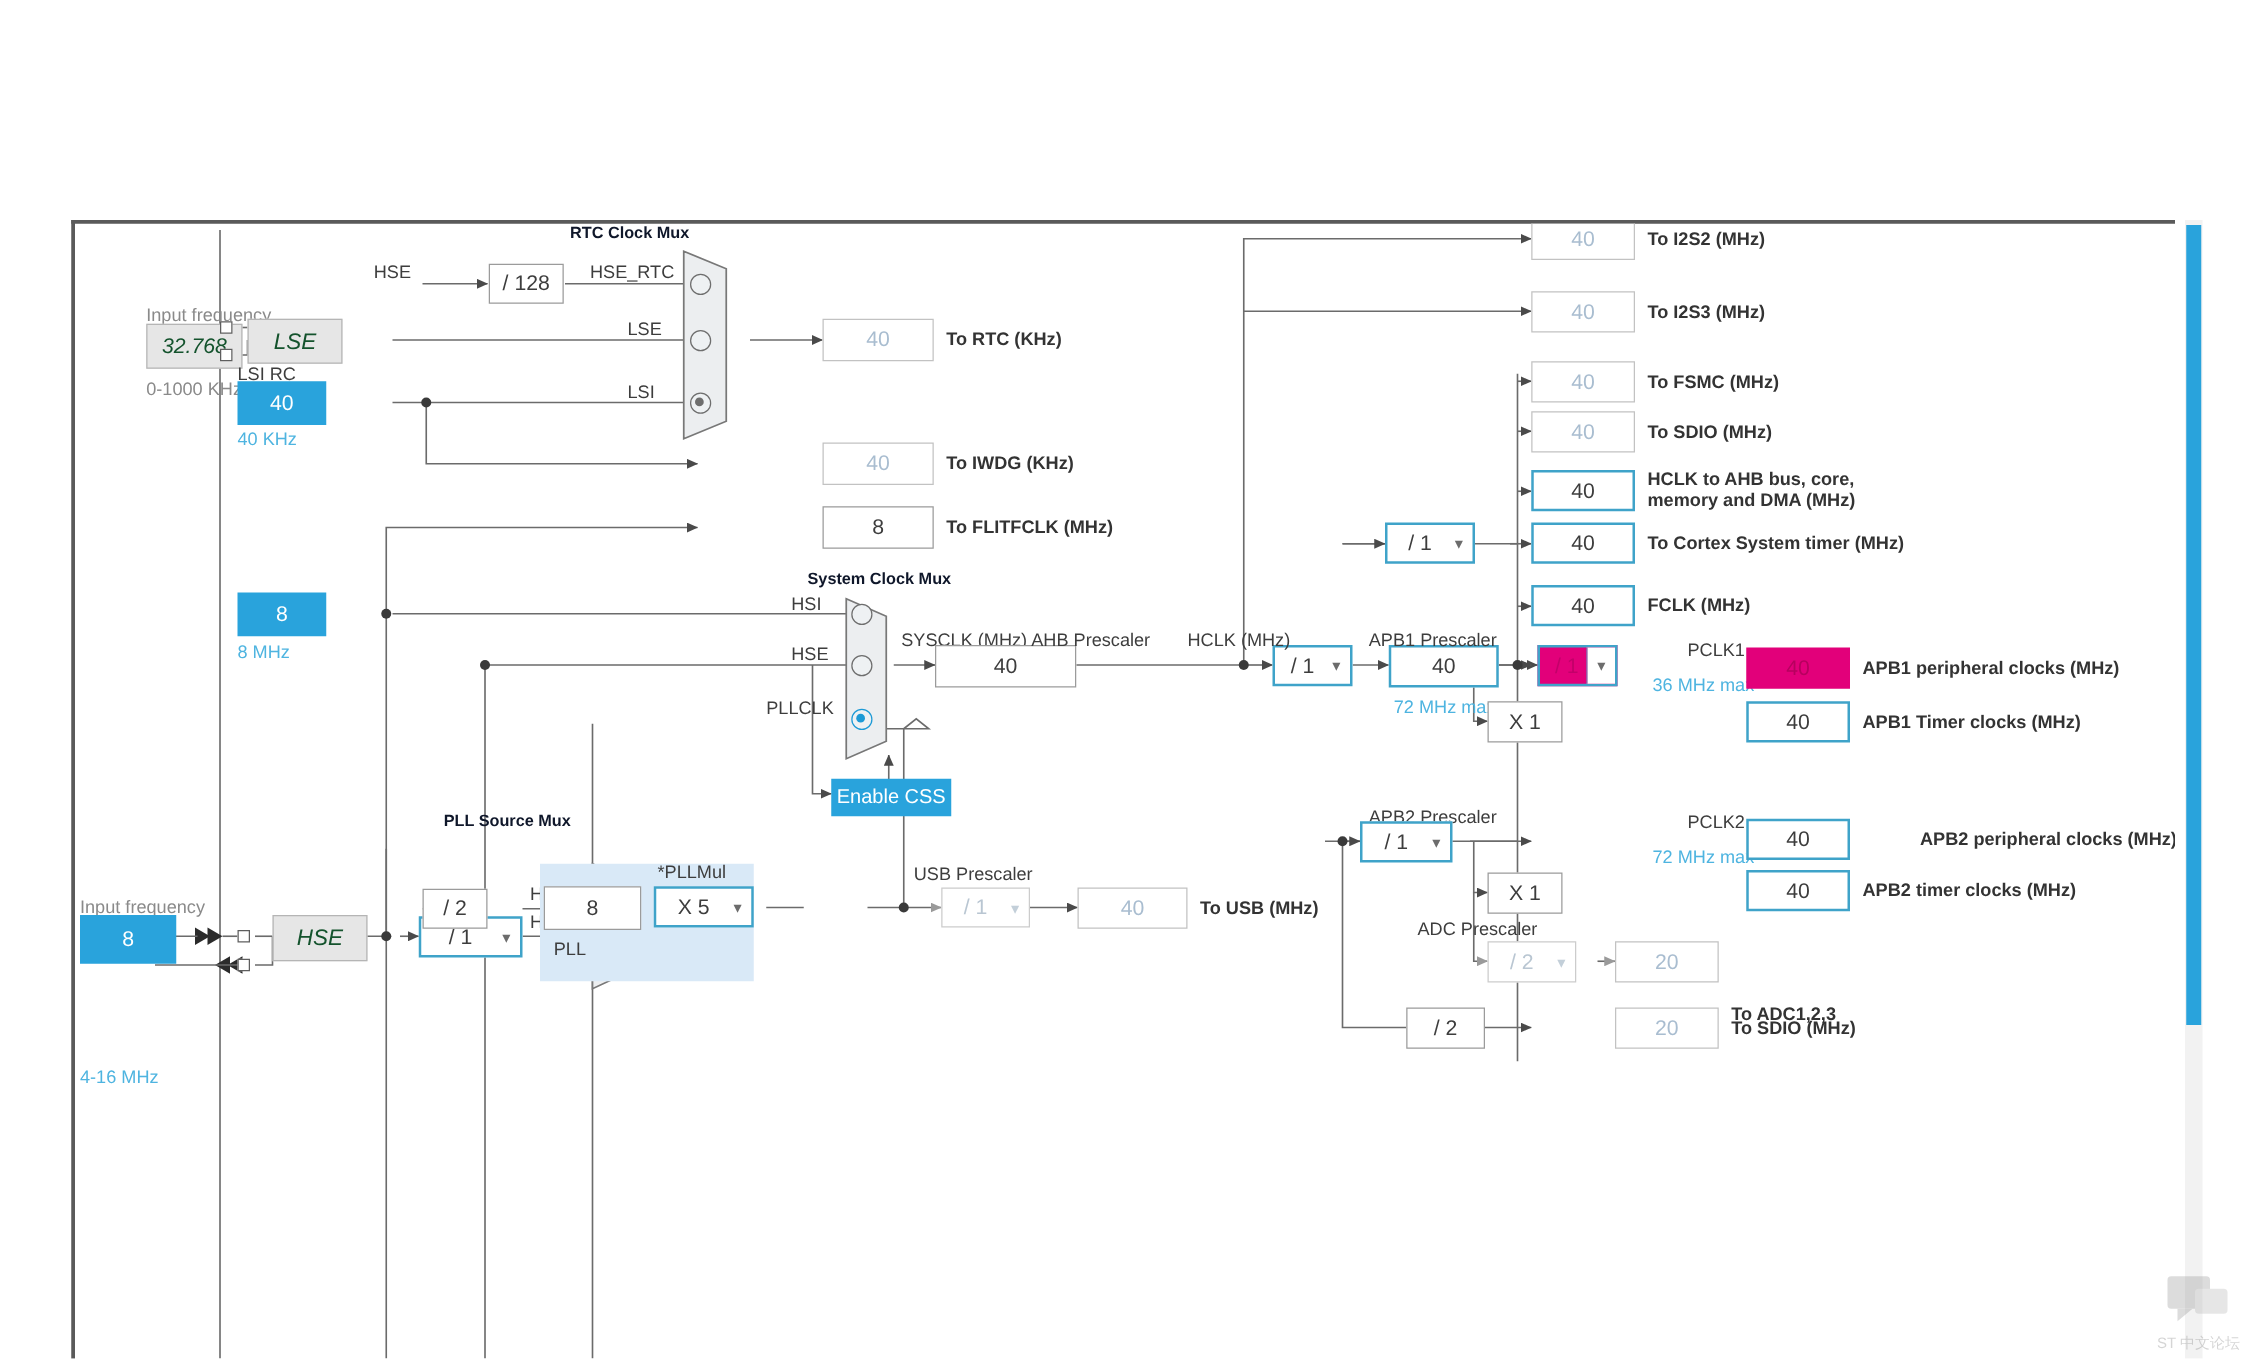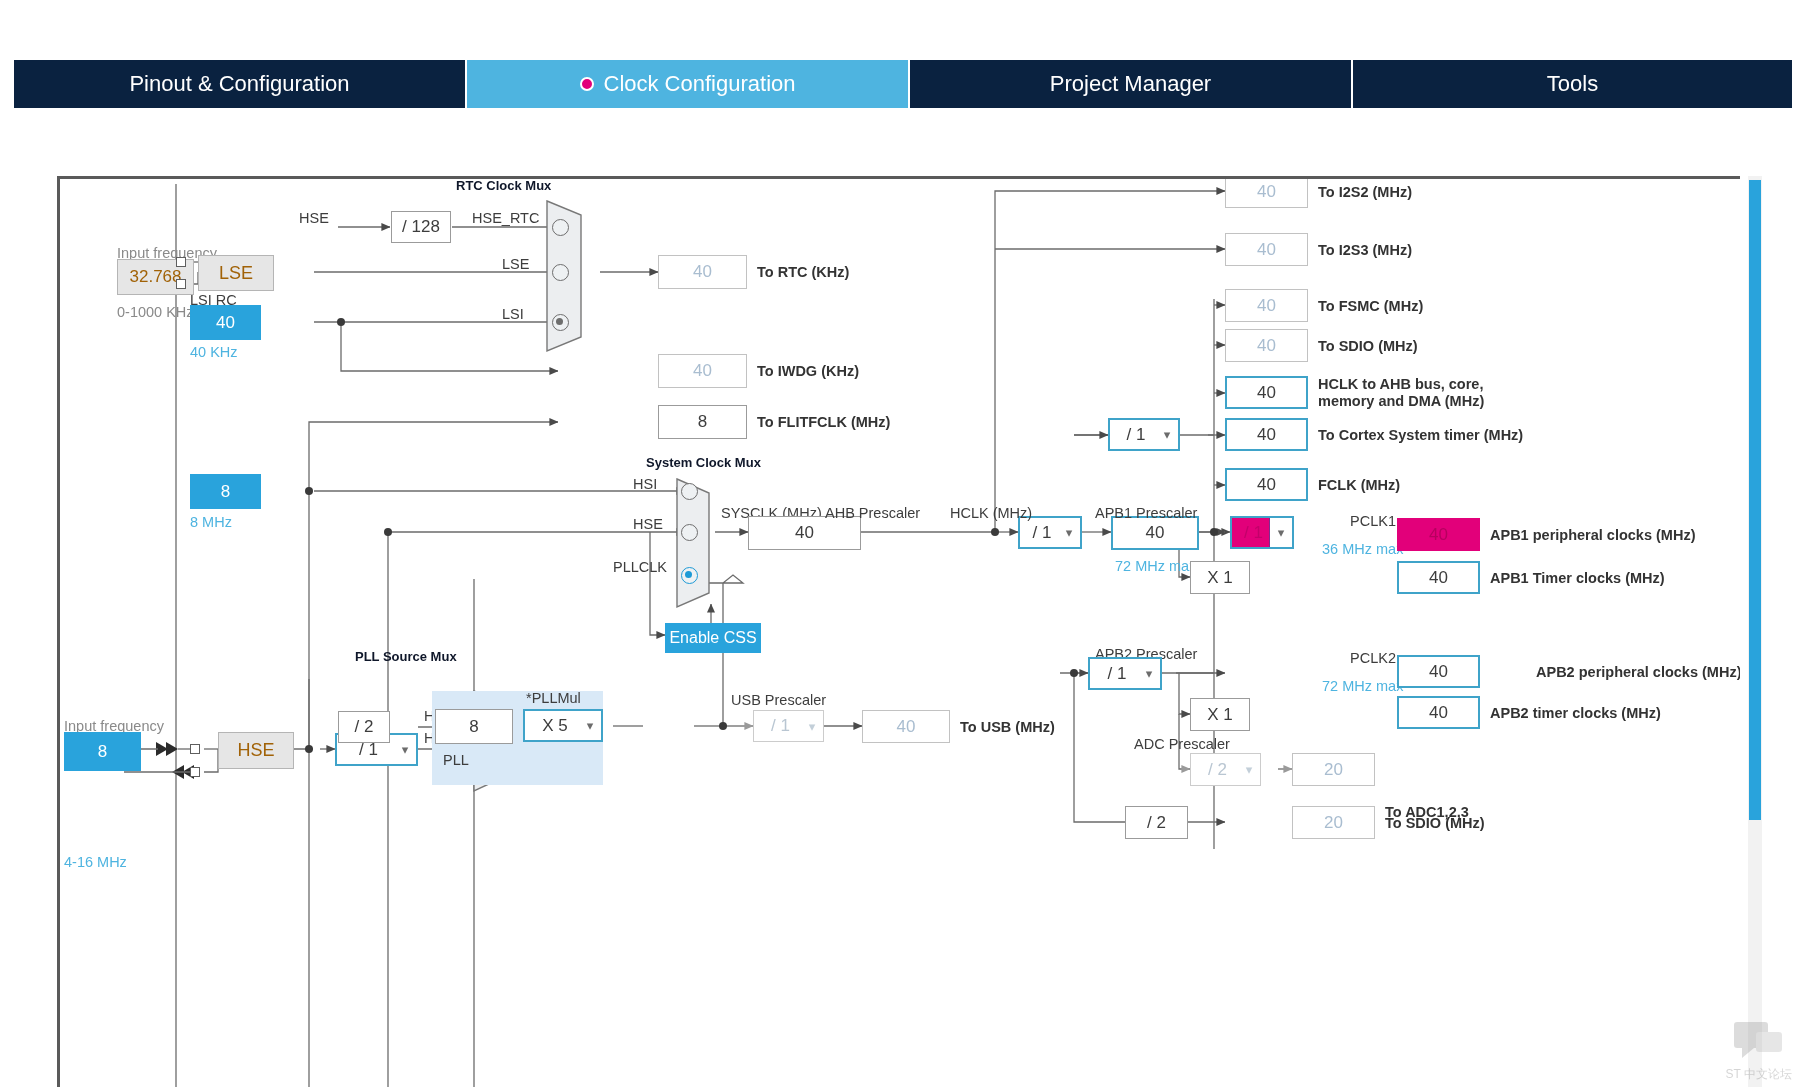--- a/index.html
+++ b/index.html
@@ -133,21 +133,21 @@
     position: absolute;
     box-sizing: border-box;
     display: flex; align-items: center; justify-content: center;
     font-size: 17px;
     background: #ffffff;
     border: 1px solid #9b9b9b;
     color: #3d3d3d;
     white-space: nowrap;
   }
   .box.dis   { color: #a9bdd0; border-color: #c2c2c2; }
-  .box.gray  { background: #e6e6e6; border-color: #b5b5b5; color: #a16207; }
+  .box.gray  { background: #e6e6e6; border-color: #b5b5b5; color: #14532d; font-style: italic; }
   .box.cyan  { background: #29a3dc; border: none; color: #ffffff; }
   .box.outl  { border: 2px solid #3fa3c9; color: #3d3d3d; }
   .box.pink  { background: #e2007a; border: none; color: #b7005f; }
 
   .sel-drop {
     position: absolute;
     box-sizing: border-box;
     border: 2px solid #3fa3c9;
     background: #ffffff;
     display: flex; align-items: center;
@@ -210,38 +210,20 @@
     opacity: .30; text-align: center;
   }
   .wm-txt { font-size: 12px; color: #777; }
 </style>
 </head>
 <body>
 
 <div id="root">
 
 
-  <div class="tabbar">
-    <div class="tabstrip">
-      <div class="tab tab-t1">
-        <span>Pinout &amp; Configuration</span>
-      </div>
-      <div class="tab tab-t2 active">
-        <span class="tab-dot"></span>
-        <span>Clock Configuration</span>
-      </div>
-      <div class="tab tab-t3">
-        <span>Project Manager</span>
-      </div>
-      <div class="tab tab-t4">
-        <span>Tools</span>
-      </div>
-    </div>
-    <div class="tabbar-underline"></div>
-  </div>
 
   <div class="toolbar">
     <div class="tb-icon" style="left:467px">
       <svg width="26" height="26" viewBox="0 0 26 26">
         <path d="M8 7 L4 11 L8 15" fill="none" stroke="#2a9ad4" stroke-width="2"></path>
         <path d="M4 11 H16 a5 5 0 0 1 5 5 v4" fill="none" stroke="#2a9ad4" stroke-width="2"></path>
       </svg>
     </div>
     <div class="tb-icon" style="left:549px">
       <svg width="26" height="26" viewBox="0 0 26 26">

